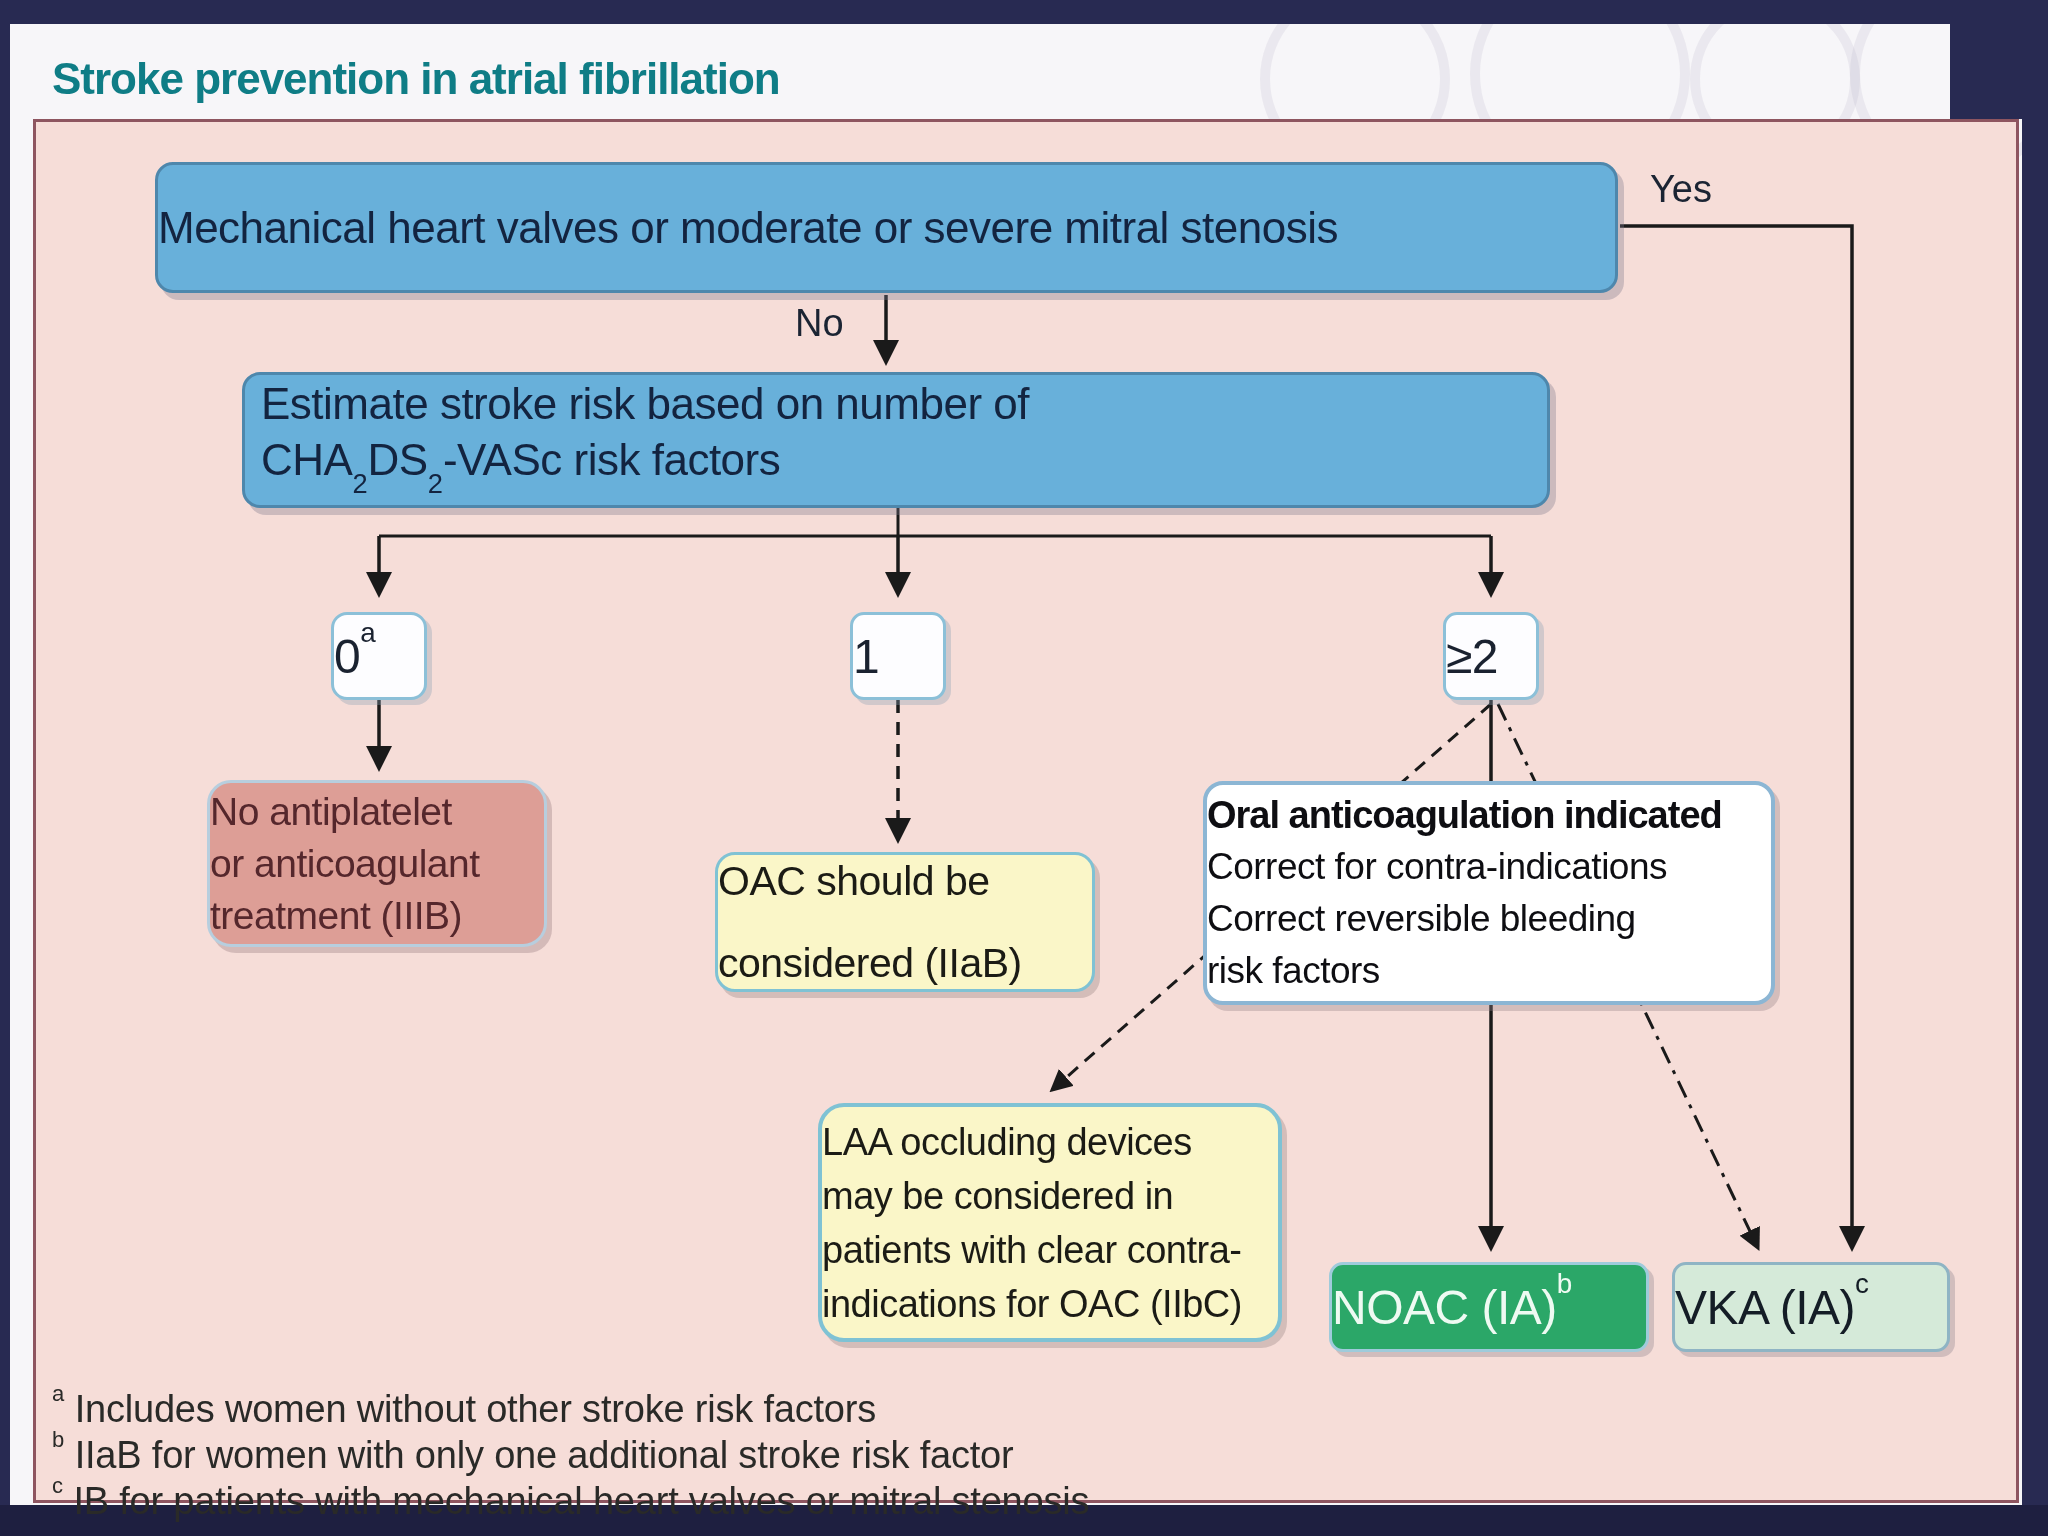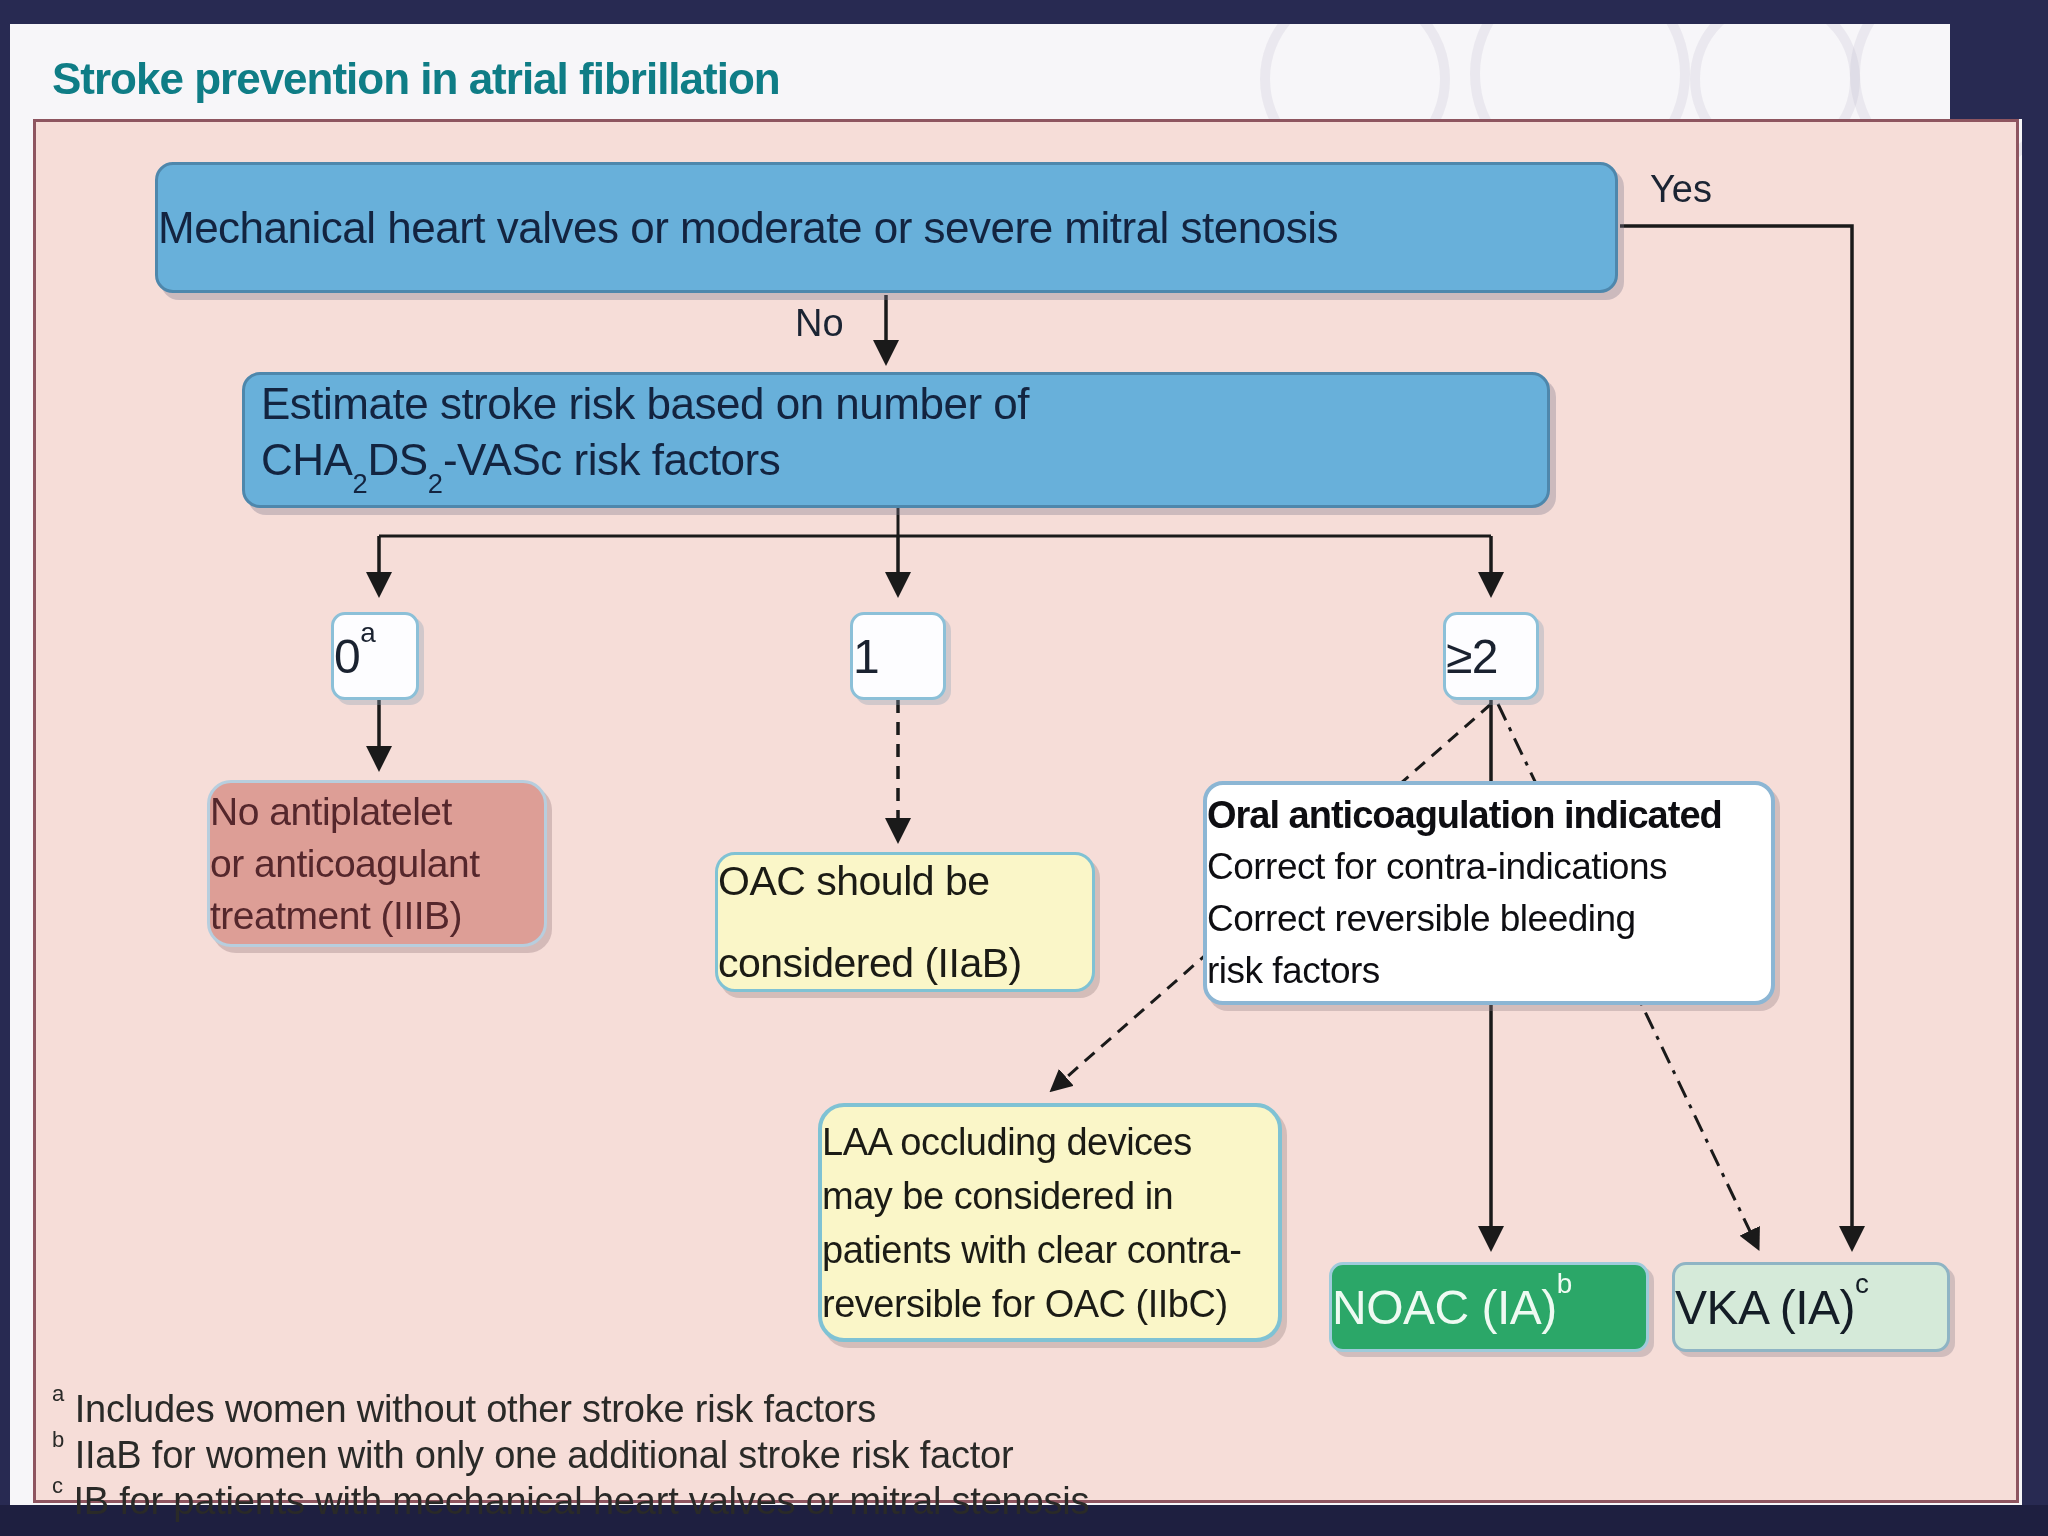--- a/index.html
+++ b/index.html
@@ -83,21 +83,21 @@
   </div>
 
   <div class="lbl" style="left:795px;top:302px;">No</div>
   <div class="lbl" style="left:1650px;top:168px;">Yes</div>
 
   <div class="node blue" style="left:242px;top:372px;width:1308px;height:136px;font-size:44px;line-height:56px;padding-left:16px;">
     <div>Estimate stroke risk based on number of</div>
     <div><span>CHA</span><sub class="s">2</sub><span>DS</span><sub class="s">2</sub><span>-VASc risk factors</span></div>
   </div>
 
-  <div class="node score" style="left:331px;top:612px;width:88px;height:88px;">
+  <div class="node score" style="left:331px;top:612px;width:96px;height:88px;border-radius:16px;">
     <span><span>0</span><sup class="s">a</sup></span>
   </div>
   <div class="node score" style="left:850px;top:612px;width:96px;height:88px;">
     <span>1</span>
   </div>
   <div class="node score" style="left:1443px;top:612px;width:96px;height:88px;">
     <span>≥2</span>
   </div>
 
   <div class="node rose" style="left:207px;top:780px;width:340px;height:167px;">
@@ -115,21 +115,21 @@
     <div class="hd">Oral anticoagulation indicated</div>
     <div>Correct for contra-indications</div>
     <div>Correct reversible bleeding</div>
     <div>risk factors</div>
   </div>
 
   <div class="node yellow" style="left:818px;top:1103px;width:464px;height:239px;font-size:38px;line-height:54px;border-radius:26px;border-width:4px;">
     <div>LAA occluding devices</div>
     <div>may be considered in</div>
     <div>patients with clear contra-</div>
-    <div>reversible for OAC (IIbC)</div>
+    <div>indications for OAC (IIbC)</div>
   </div>
 
   <div class="node noac" style="left:1329px;top:1262px;width:320px;height:90px;">
     <span><span>NOAC (IA)</span><sup class="s">b</sup></span>
   </div>
   <div class="node vka" style="left:1672px;top:1262px;width:278px;height:90px;">
     <span><span>VKA (IA)</span><sup class="s">c</sup></span>
   </div>
 
   <div class="foot" style="left:52px;top:1388px;">

